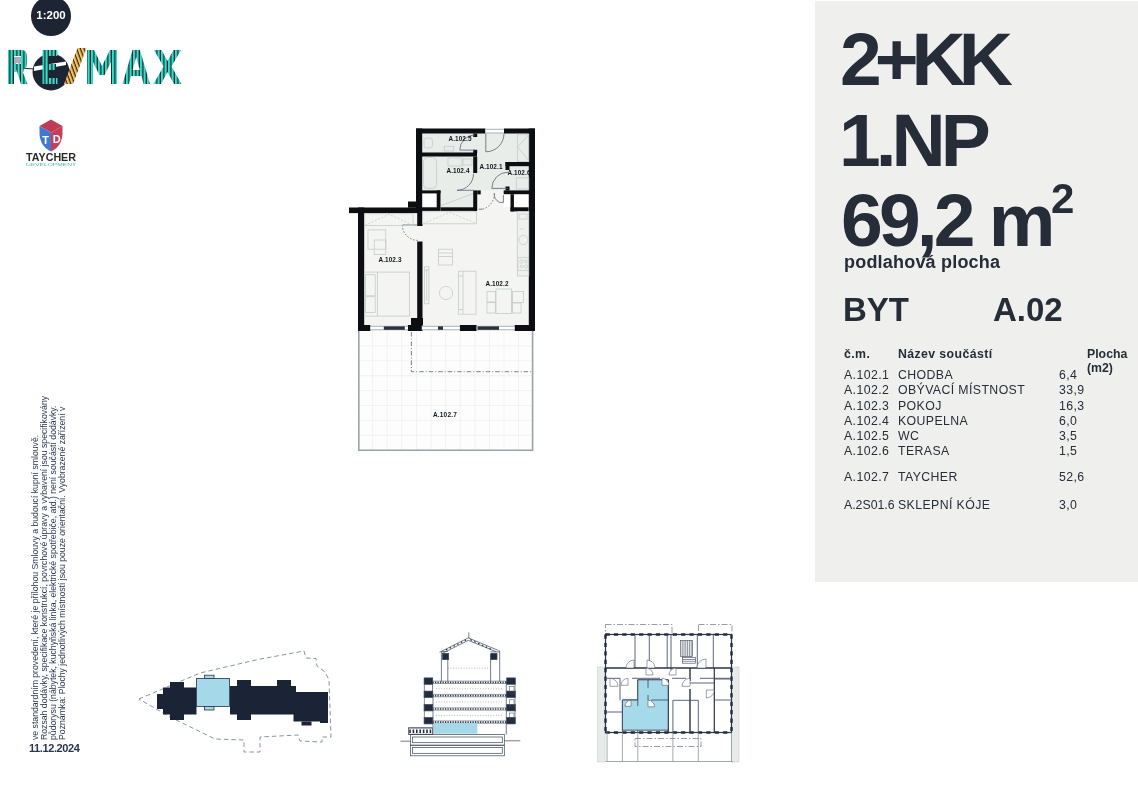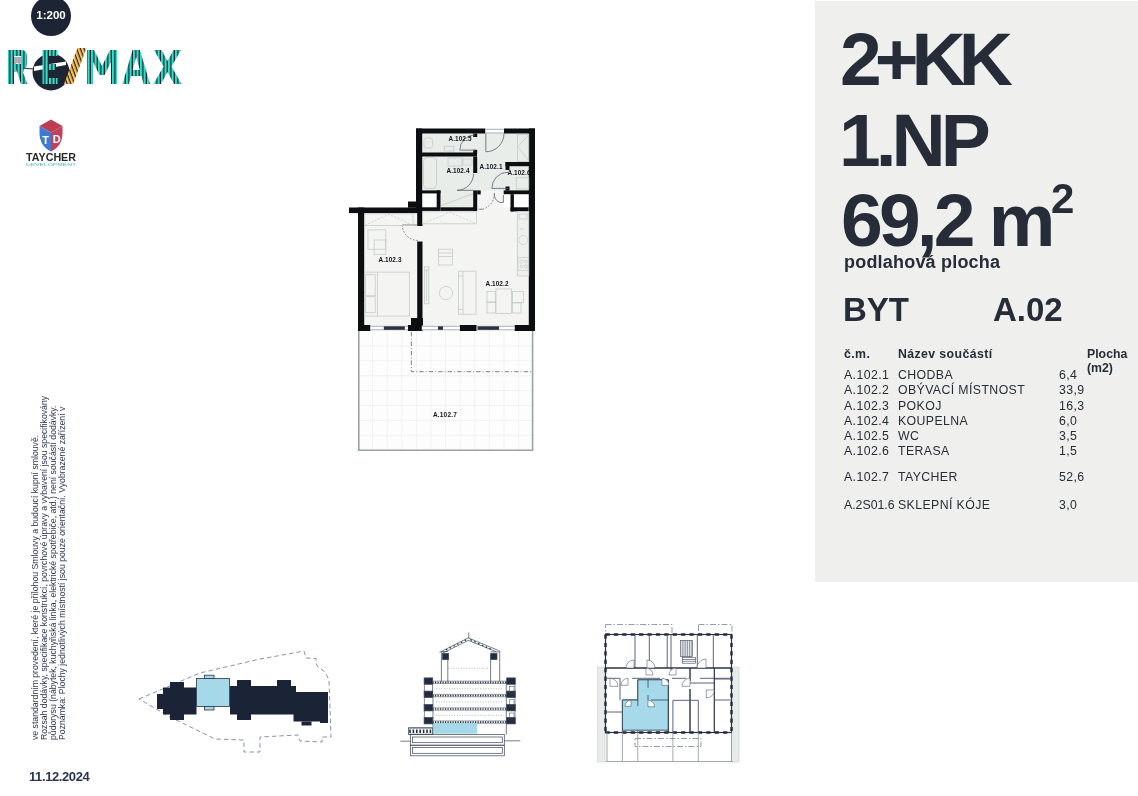--- a/index.html
+++ b/index.html
@@ -61,21 +61,21 @@
   <text x="31" y="50.5" fill="#49b8b0" font-size="4" text-anchor="middle" textLength="50" lengthAdjust="spacingAndGlyphs">DEVELOPMENT</text>
 </svg>
 
 <div class="abs" style="left:-127px; top:546px; width:352px; height:36px; transform:rotate(-90deg); transform-origin:center; font-size:8.7px; line-height:9px; color:#2a3550; white-space:nowrap;">
   <div>ve standardním provedení, které je přílohou Smlouvy a budoucí kupní smlouvě.</div>
   <div>Rozsah dodávky, specifikace konstrukcí, povrchové úpravy a vybavení jsou specifikovány</div>
   <div>půdorysu (nábytek, kuchyňská linka, elektrické spotřebiče, atd.) není součástí dodávky.</div>
   <div>Poznámka: Plochy jednotlivých místností jsou pouze orientační. Vyobrazené zařízení v</div>
 </div>
 
-<div class="abs" style="left:29px; top:742px; font-size:13px; letter-spacing:-0.4px; font-weight:bold; color:#2a3550;margin-top:27px;">11.12.2024</div>
+<div class="abs" style="left:29px; top:742px; font-size:11px; letter-spacing:-0.4px; font-weight:bold; color:#2a3550;">11.12.2024</div>
 
 <svg class="abs" style="left:340px; top:120px;" width="205" height="340" viewBox="340 120 205 340">
   <g stroke-linecap="butt">
 
     <rect x="420" y="132" width="111" height="78" fill="#e9ede9"></rect>
 
     <rect x="420" y="194" width="111" height="133" fill="#f4f5f2"></rect>
 
     <rect x="477.2" y="194.2" width="51.6" height="17.3" fill="#f4f5f2"></rect>
     <rect x="481" y="190.4" width="22.7" height="3.8" fill="#f4f5f2"></rect>

